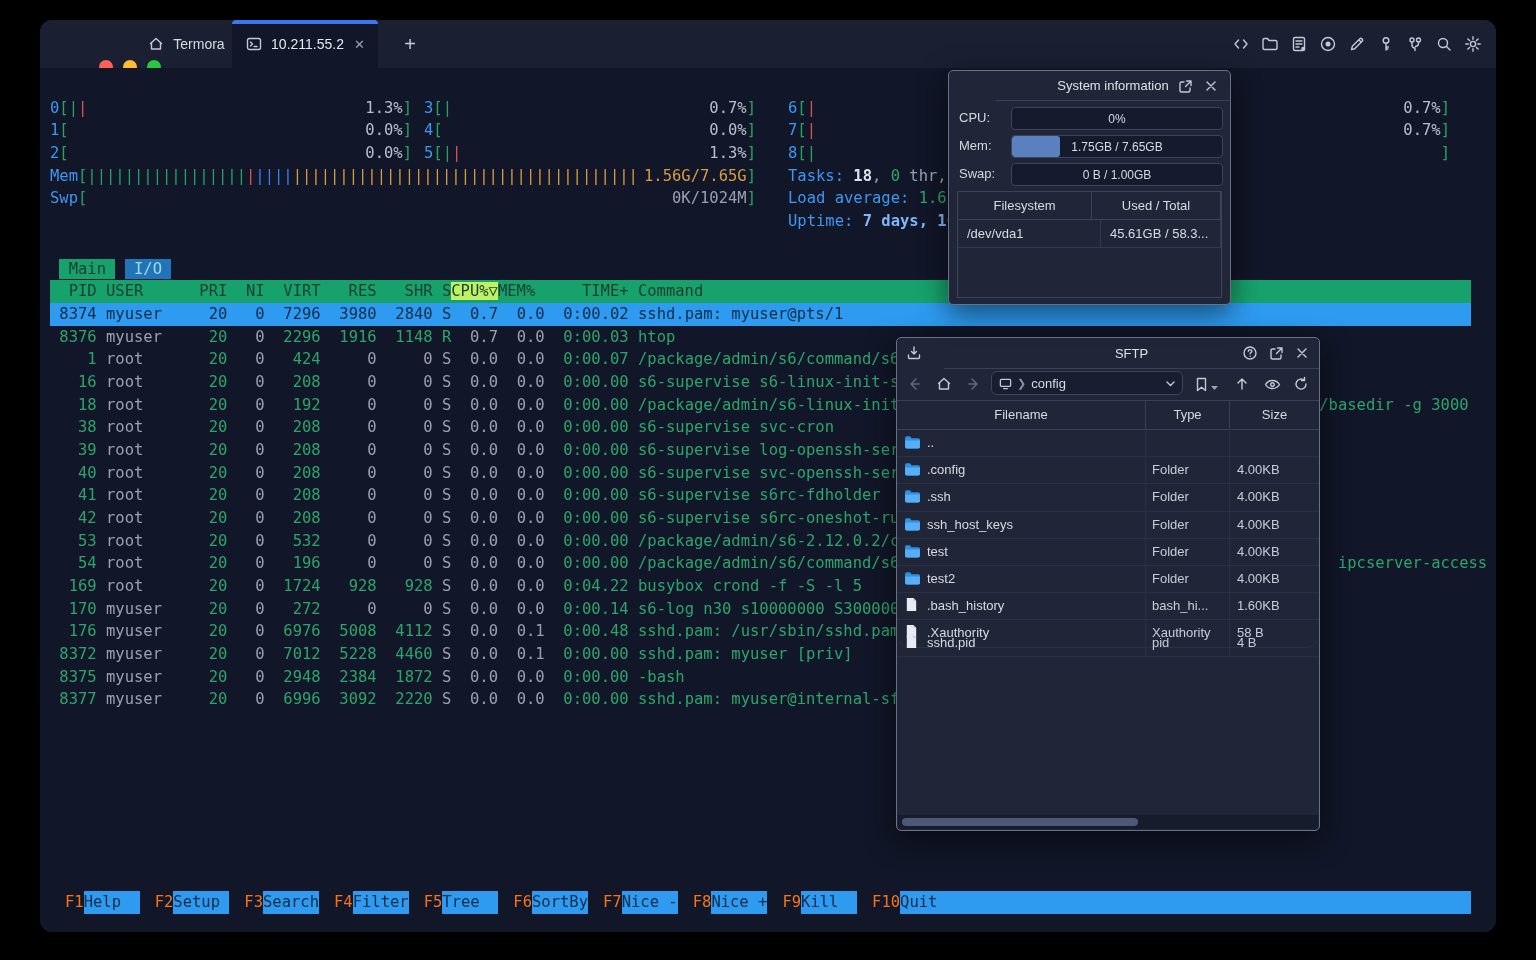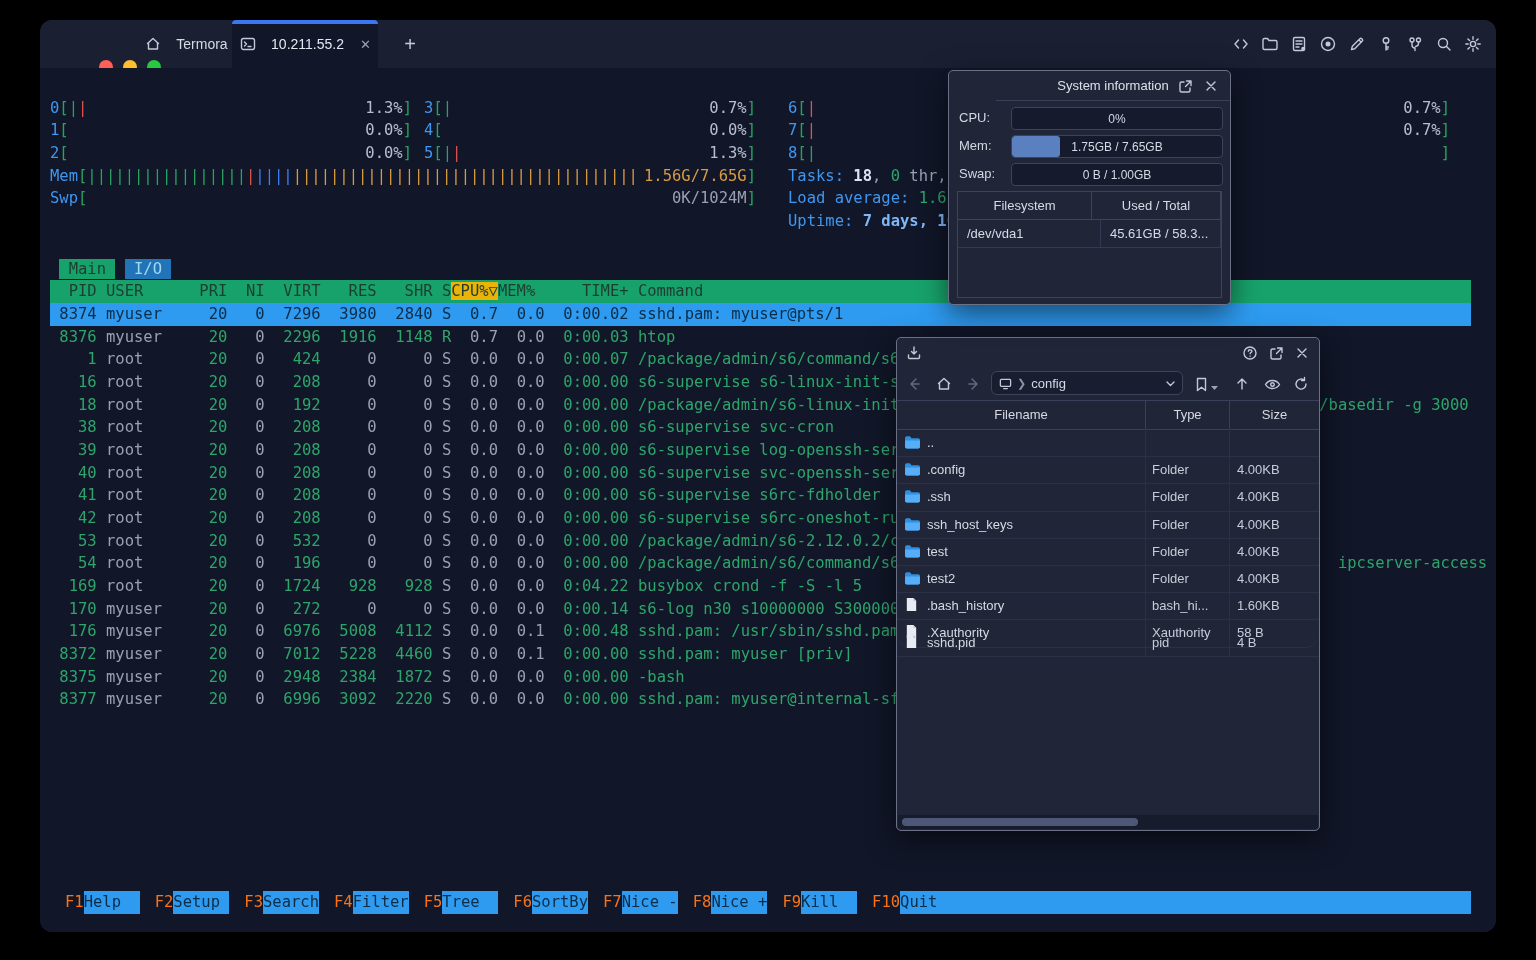--- a/index.html
+++ b/index.html
@@ -2,21 +2,21 @@
 <html><head>
 <meta charset="utf-8">
 <style>
   html,body{margin:0;padding:0;background:#000;width:1536px;height:960px;overflow:hidden;
     font-family:"Liberation Sans",sans-serif;}
   .window{position:absolute;left:40px;top:20px;width:1456px;height:912px;background:#111628;
     border-radius:12px;overflow:hidden;box-shadow:0 20px 60px rgba(0,0,0,.8);}
   
   .titlebar{position:absolute;left:0;top:0;width:100%;height:48px;background:#1a2032;}
   .light{position:absolute;top:40px;width:14px;height:14px;border-radius:50%;}
-  .tab{position:absolute;top:0;height:48px;display:flex;align-items:center;gap:14px;color:#d5dae4;font-size:14px;}
+  .tab{position:absolute;top:0;height:48px;display:flex;align-items:center;gap:8px;color:#d5dae4;font-size:14px;}
   .tab.home{left:96px;width:100px;justify-content:center;}
   .tab.active{left:192px;width:146px;background:#111628;justify-content:center;color:#e4e8f1;}
   .tab.active .strip{position:absolute;left:0;top:0;width:100%;height:4px;background:#3b77f0;border-radius:4px 4px 0 0;}
   .tab .x{color:#9aa2b4;font-size:13px;margin-left:2px;}
   .newtab{position:absolute;left:352px;top:0;height:48px;width:36px;display:flex;align-items:center;justify-content:center;color:#c3c9d6;font-size:20px;font-weight:300;}
   .tbicons{position:absolute;right:14px;top:0;height:48px;display:flex;align-items:center;gap:11px;}
   .tbicons .ic{width:18px;height:18px;display:flex;align-items:center;justify-content:center;color:#c3c9d6;}
   svg.s{stroke:#c3c9d6;fill:none;stroke-width:1.4;stroke-linecap:round;stroke-linejoin:round;}
   
   .terminal{position:absolute;left:0;top:48px;right:0;bottom:0;background:#111628;
@@ -30,21 +30,21 @@
   .bg{color:#27a35f;} .brd{color:#e0524d;} .bb{color:#3d7ff0;} .bo{color:#d89b44;}
   .memval{color:#d89b44;}
   .bold{color:#dde3ee;font-weight:bold;}
   .grn{color:#2da56a;}
   .dim{color:#99a1b0;}
   .upt{color:#7fb8f8;font-weight:bold;}
   .ttab{display:inline-block;height:20px;line-height:20px;}
   .ttab.main{background:#17a26b;color:#1e3d31;}
   .ttab.io{background:#2174b8;color:#9fdbef;}
   .phead{background:#17a26b;color:#1e3d31;}
-  .phead .sort{background:#eab308;}
+  .phead .sort{background:#bef264;}
   .prow .f-pid{color:#2da56a;} .prow .f-user{color:#99a1b0;} .prow .f-pri{color:#2da56a;}
   .prow .f-ni{color:#99a1b0;} .prow .f-dim{color:#99a1b0;} .prow .f-grn{color:#2da56a;}
   .prow.sel{background:#2e9bf0;} .prow.sel span{color:#0c2d49 !important;}
   .fbar{position:absolute;left:10px;width:1421px;height:22.66px;line-height:22.66px;display:flex;white-space:pre;}
   .fbar .fk{color:#f97316;margin-left:15px;}
   .fbar .fl{background:#2e9bf0;color:#0c2d49;}
   .fbar .fill{flex:1;background:#2e9bf0;}
   
   .panel{position:absolute;background:#202637;border:1px solid #6a7187;border-radius:5px;
     box-shadow:0 8px 28px rgba(0,0,0,.55);color:#d6dbe6;font-size:13px;}
@@ -250,20 +250,21 @@
         <div class="cw2">Used / Total</div>
       </div>
       <div class="si-td">
         <div class="cw1">/dev/vda1</div>
         <div class="cw2">45.61GB / 58.3...</div>
       </div>
     </div>
   </div>
 
   <div class="panel sftp">
+    <div class="ptitle">SFTP</div>
     <span class="pic" style="position:absolute;left:8px;top:6px;">
       <svg class="s" width="16" height="16" viewBox="0 0 16 16">
           <path d="M8 2v7M5.5 6.5 8 9l2.5-2.5M2.5 10v2.5a1 1 0 0 0 1 1h9a1 1 0 0 0 1-1V10"></path>
         </svg>
       </span>
     <div class="ptools" style="right:8px;top:6px;">
       <span class="pic">
           <svg class="s" width="16" height="16" viewBox="0 0 16 16">
             <circle cx="8" cy="8" r="6"></circle>
             <path d="M6.3 6.2c.2-1 1-1.6 1.9-1.5 1 0 1.7.7 1.7 1.5 0 1-1.1 1.2-1.7 2v.6"></path>

